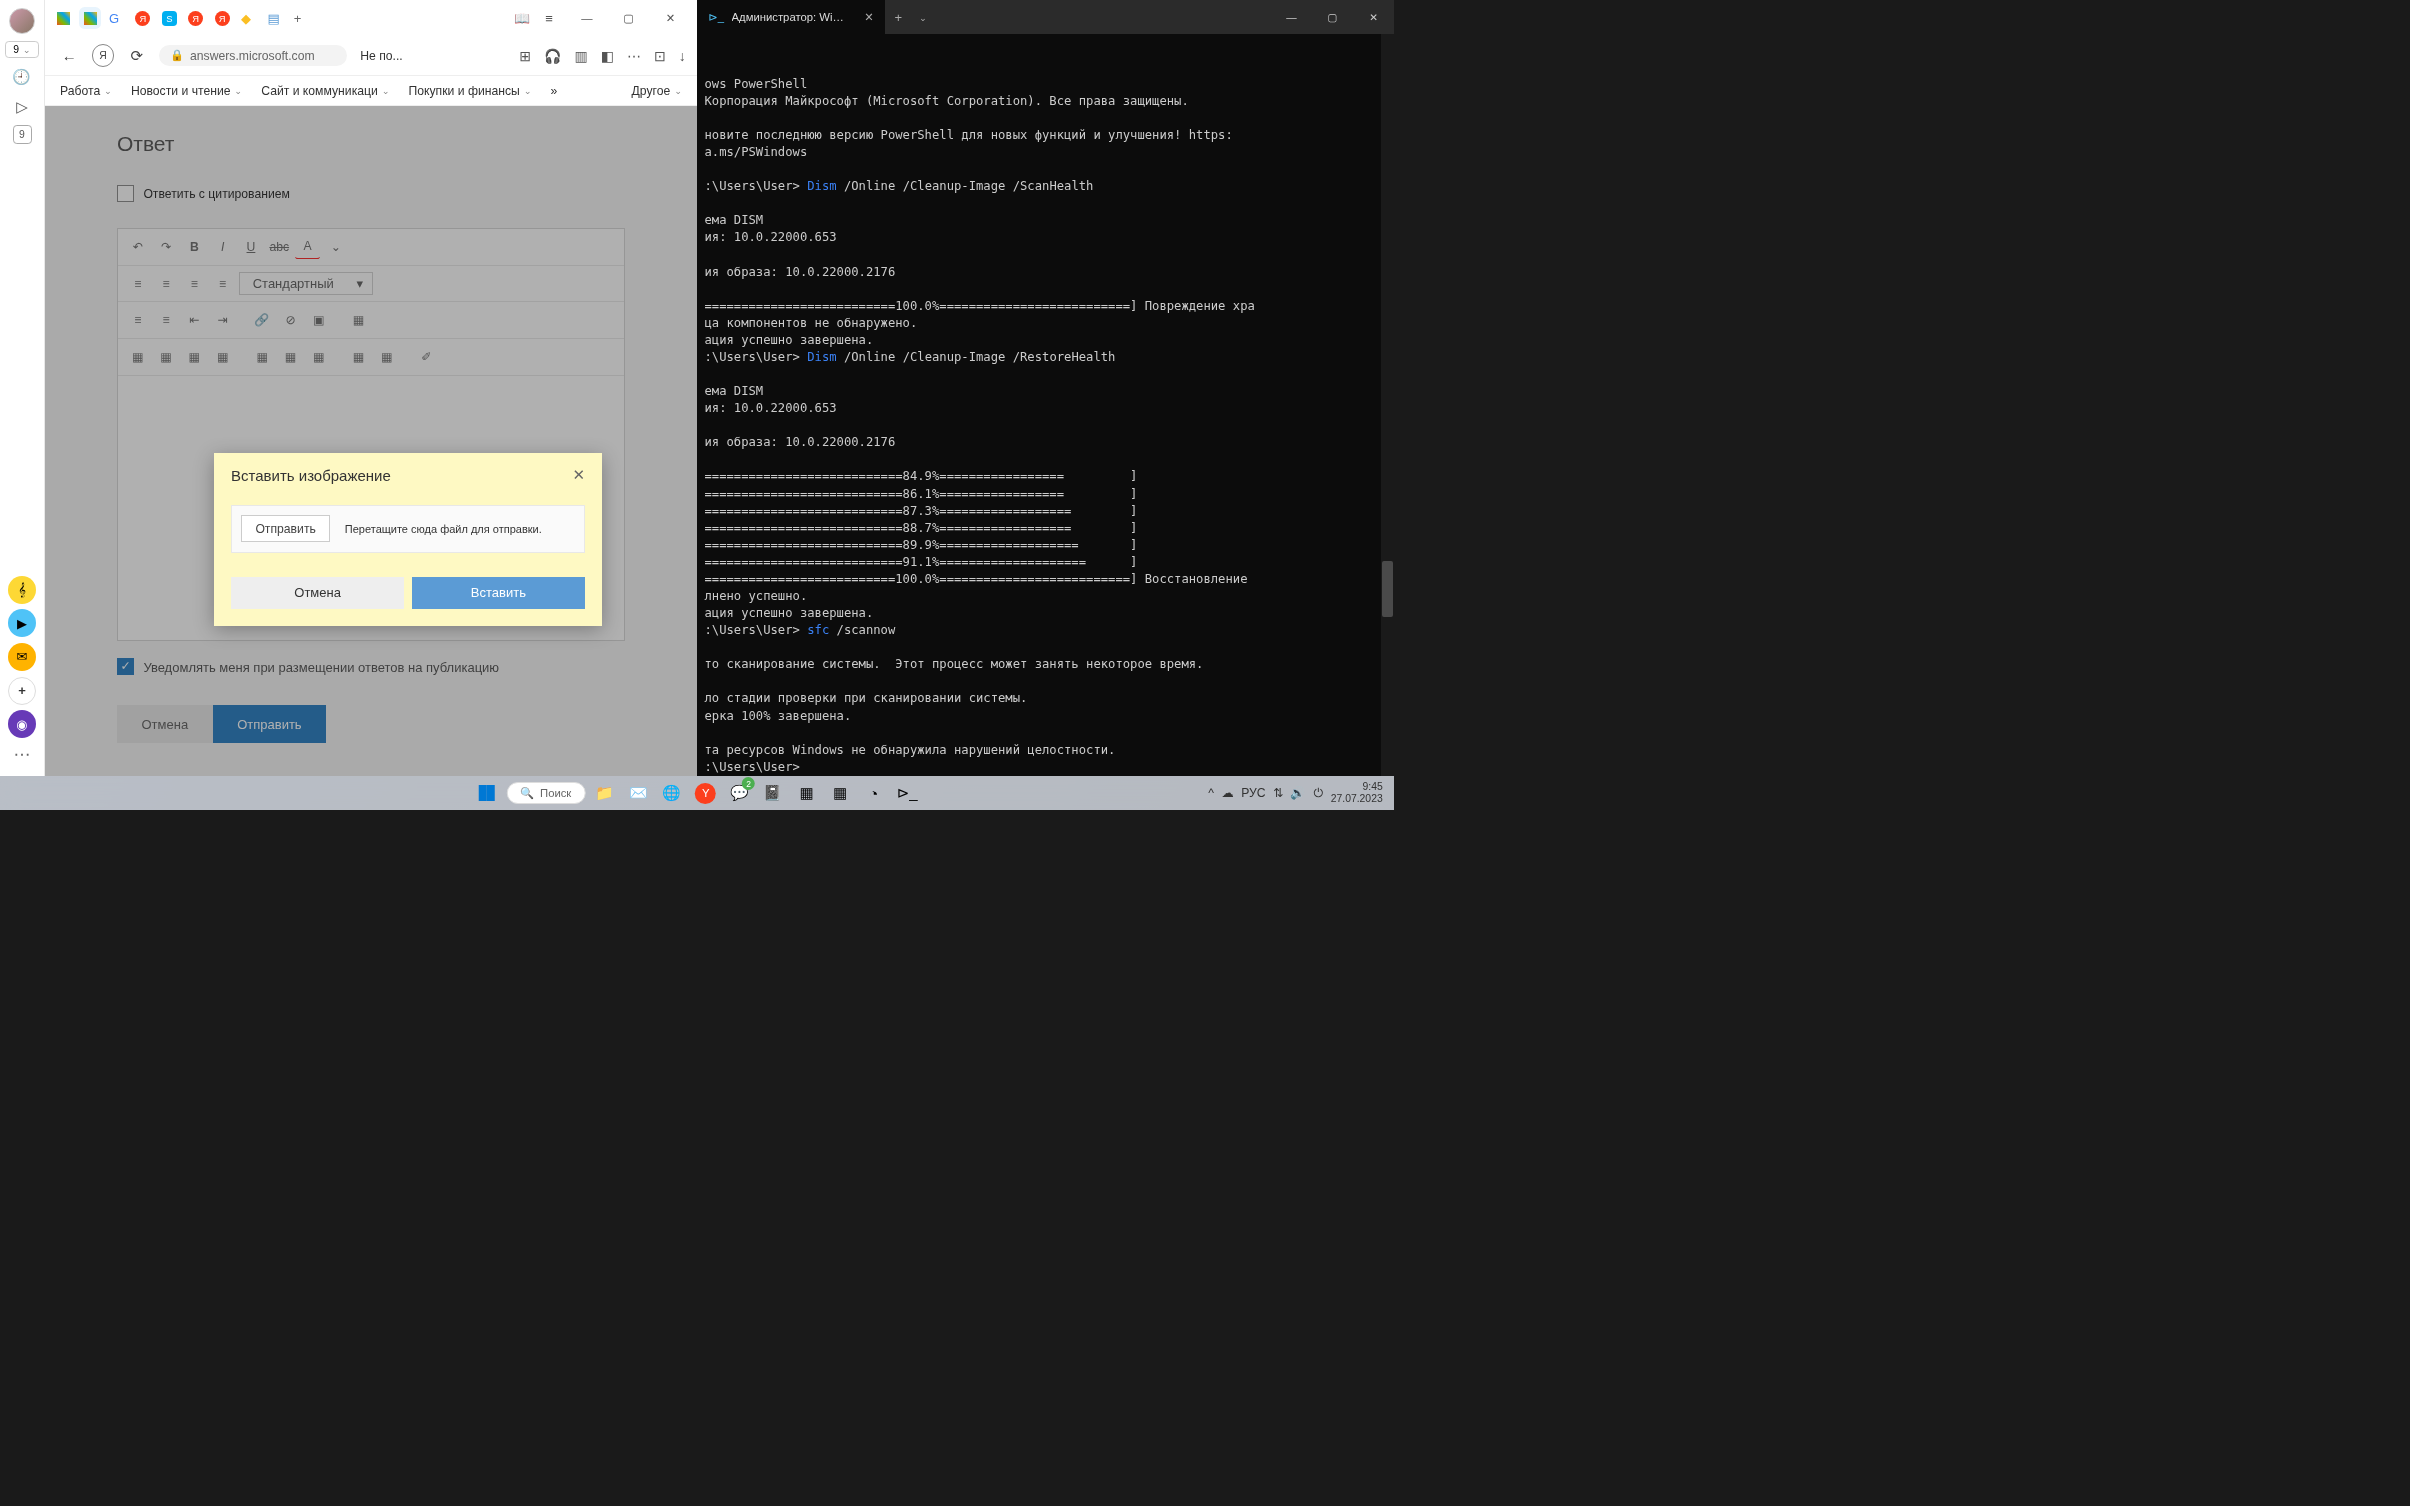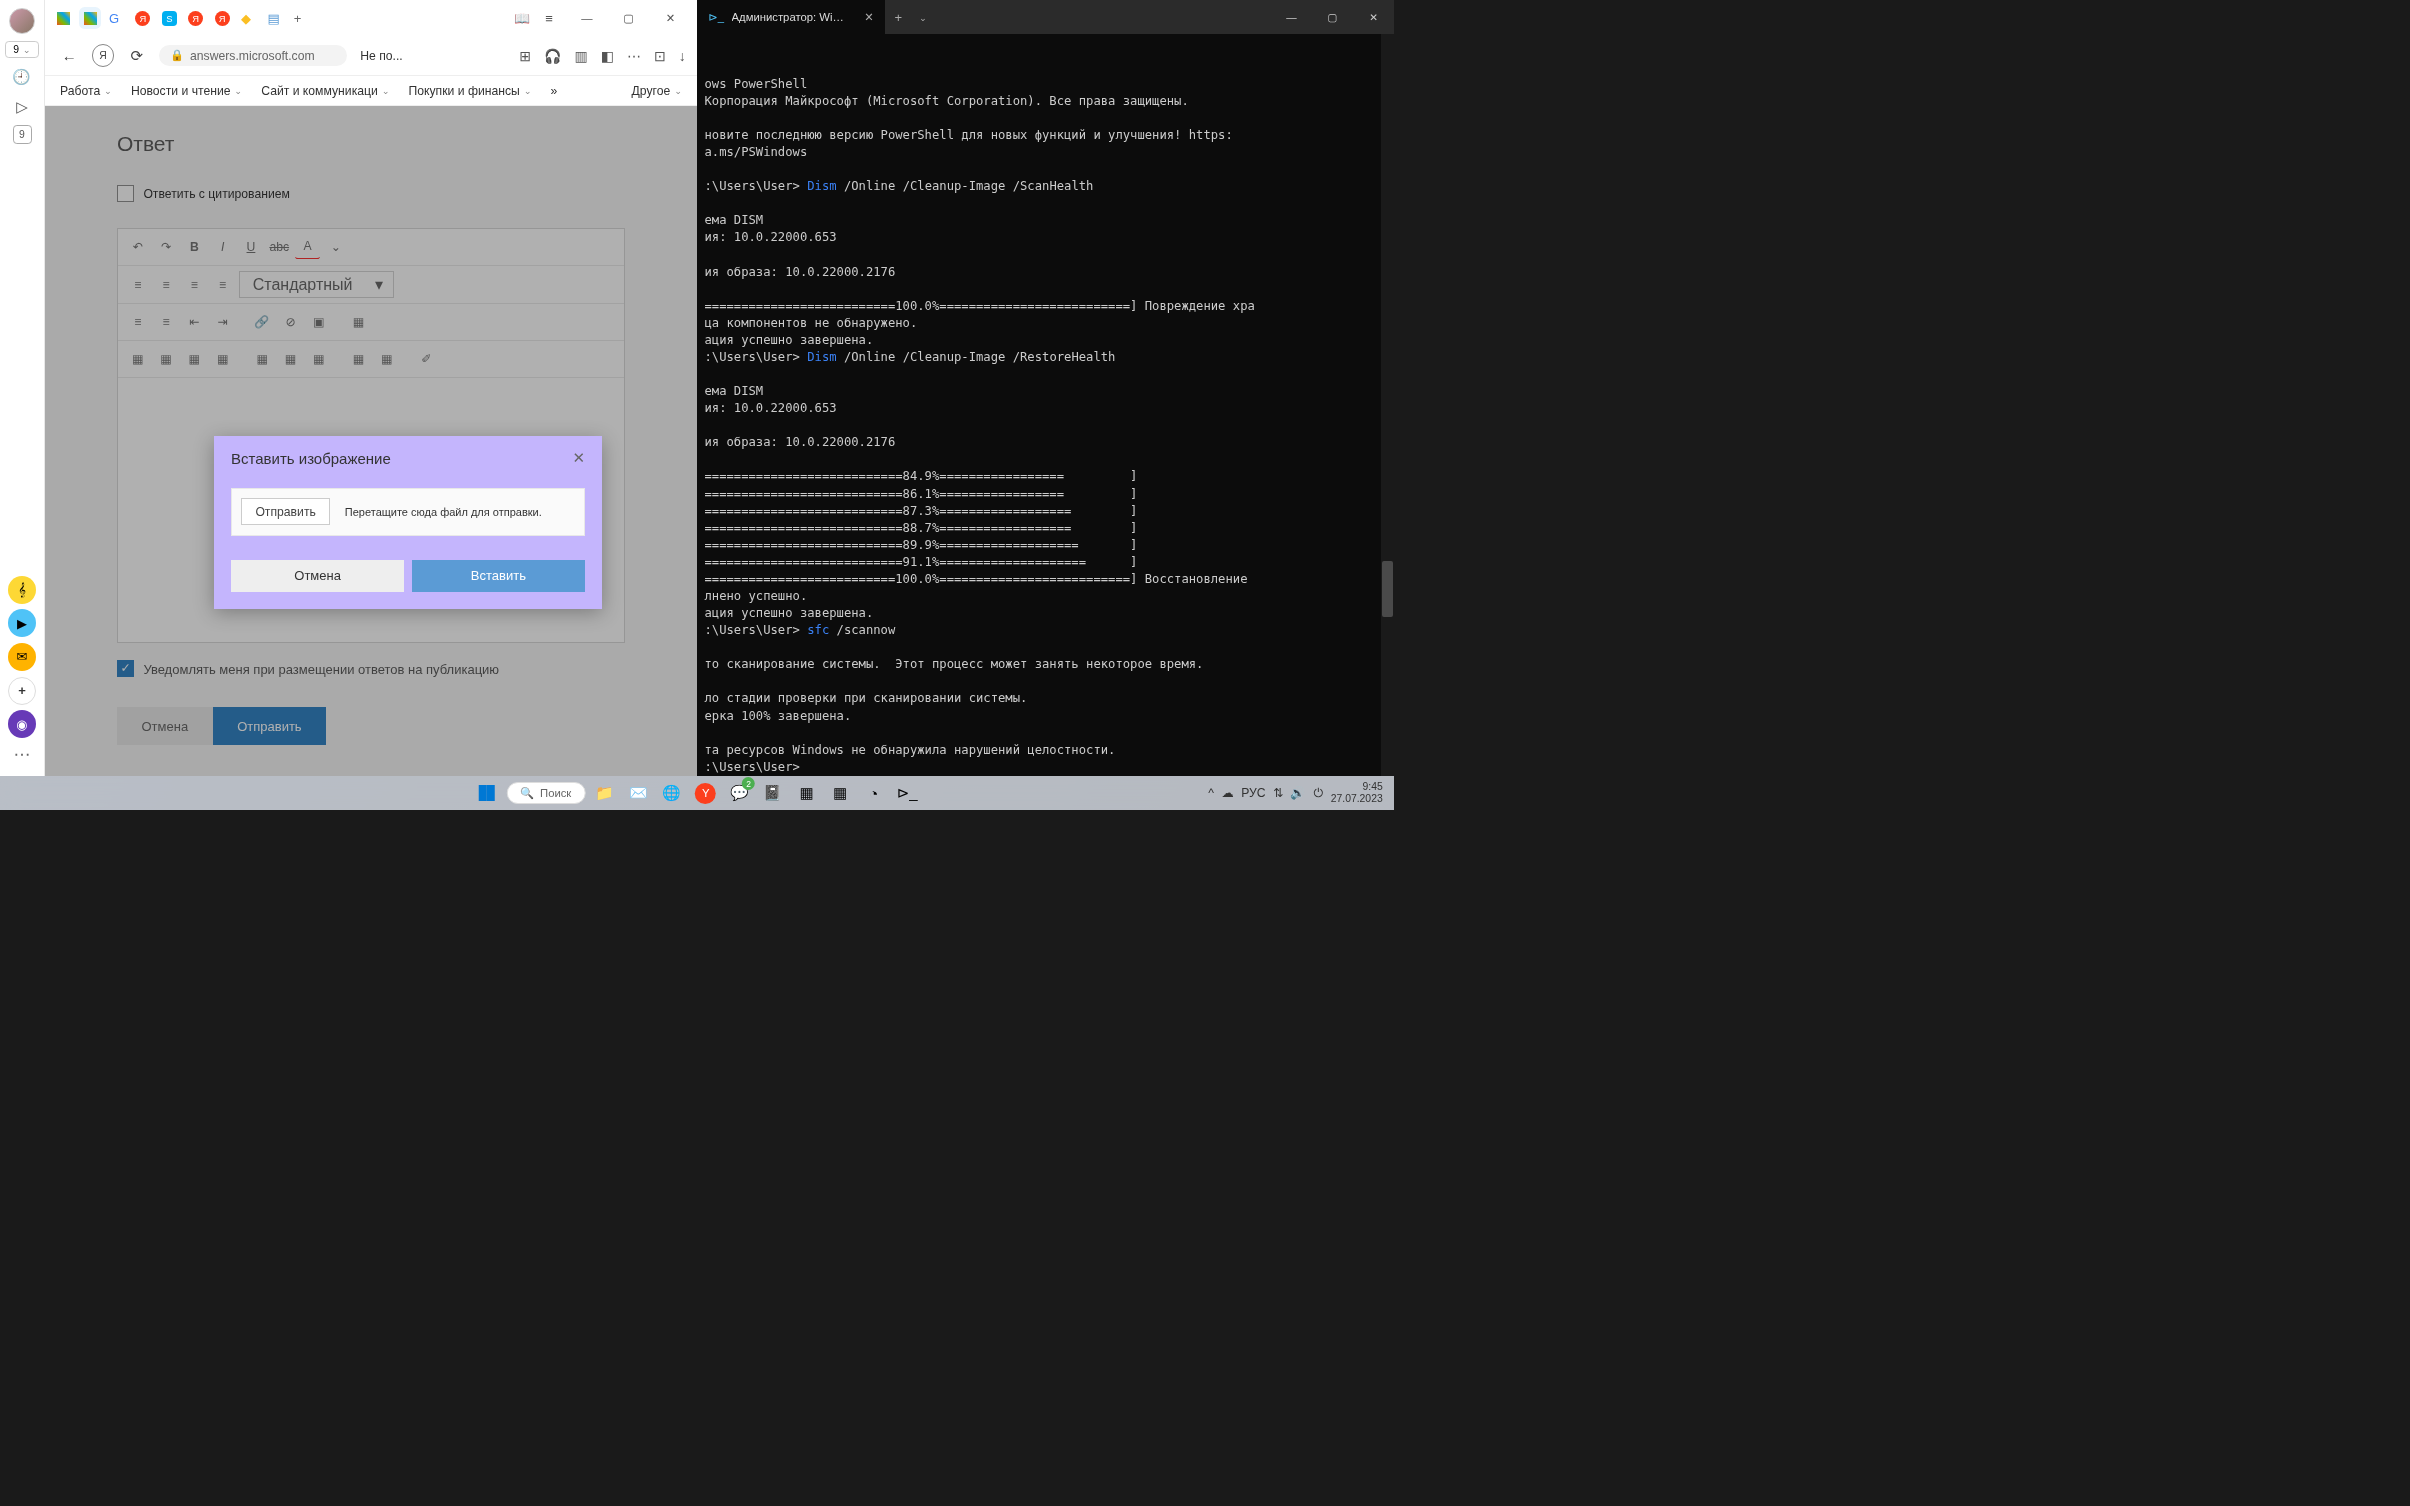--- a/index.html
+++ b/index.html
@@ -46,25 +46,25 @@
 .page-content{flex:1;position:relative;background:#f4f4f4;overflow:hidden}
 .page-inner{position:absolute;inset:0;padding:26px 0 0 0}
 .answer-card{margin:0 auto;width:546px;padding:0 19px}
 .answer-title{font-size:21px;color:#333;margin-bottom:29px;font-weight:normal}
 .quote-row{display:flex;align-items:center;gap:9.4px;margin-bottom:26px}
 .chk{width:17px;height:17px;border:1.4px solid #777;background:#fff}
 .chk.checked{background:#0067b8;border-color:#0067b8;color:#fff;display:flex;align-items:center;justify-content:center;font-size:12.2px}
 .editor-box{border:0.9px solid #d0d0d0;background:#fff}
 .toolbar-row{display:flex;padding:5.6px 7.5px;gap:3.8px;border-bottom:0.9px solid #e5e5e5;align-items:center;flex-wrap:wrap}
 .tb-btn{width:24.5px;height:24.5px;display:flex;align-items:center;justify-content:center;color:#555;font-size:12.2px;border-radius:2.8px}
-.tb-sel{border:0.9px solid #ccc;padding:2.8px 9.4px 2.8px 13px;font-size:16px;color:#444;display:flex;align-items:center;gap:22.6px;background:#fff}
+.tb-sel{border:0.9px solid #ccc;padding:2.8px 9.4px 2.8px 13px;font-size:13px;color:#444;display:flex;align-items:center;gap:22.6px;background:#fff}
 .editor-body{min-height:264px;background:#fff}
 
 .dialog-overlay{position:absolute;inset:0;background:rgba(80,80,80,0.45);z-index:10}
-.dialog{position:absolute;left:169px;top:330px;width:388px;background:#c4b5fd;box-shadow:0 3.8px 19px rgba(0,0,0,0.3);z-index:20}
+.dialog{position:absolute;left:169px;top:347px;width:388px;background:#fef9c3;box-shadow:0 3.8px 19px rgba(0,0,0,0.3);z-index:20}
 .dialog-head{padding:13px 17px 5.6px;font-size:15px;color:#333;display:flex;justify-content:space-between;align-items:center}
 .dialog-close{font-size:15px;color:#666;cursor:pointer}
 .dialog-body{padding:15px 17px}
 .upload-row{display:flex;align-items:center;gap:15px;border:0.9px solid #e8e8e8;background:#fafafa;padding:9.4px}
 .upload-btn{background:#fff;border:0.9px solid #ccc;padding:5.6px 13px;font-size:12.2px;color:#444}
 .upload-hint{font-size:11px;color:#333}
 .dialog-btns{display:flex;gap:7.5px;padding:9.4px 17px 17px}
 .dlg-btn{flex:1;padding:8.5px;text-align:center;font-size:13px;border:none}
 .dlg-btn.cancel{background:#eee;color:#333}
 .dlg-btn.ok{background:#5b9bd5;color:#fff}

